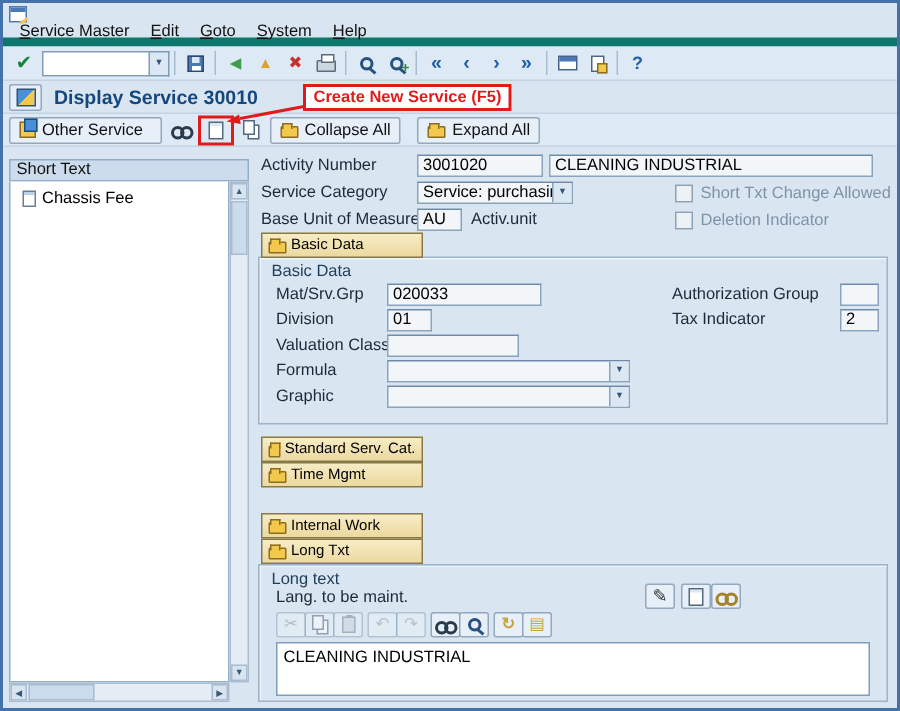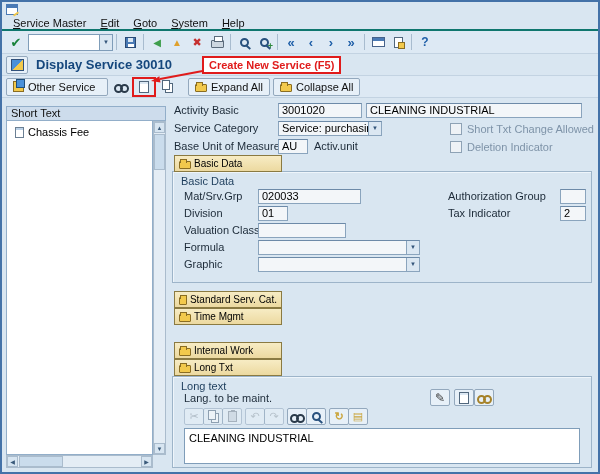--- a/index.html
+++ b/index.html
@@ -6,21 +6,21 @@
   body{font-family:"Liberation Sans",sans-serif;font-size:11px;background:#fff}
   button{font:inherit;background:none;border:none;padding:0;cursor:pointer}
   .window{position:relative;width:600px;height:474px;background:#d9e6f1;border:2px solid #4472a8;overflow:hidden}
   .nw{white-space:nowrap}
 
   
   .cap{height:14px;display:flex;align-items:center}
   .winicon{position:relative;width:12px;height:11px;margin-left:4px;background:#fff;border:1px solid #4a7ab5;display:inline-block}
   .winicon:before{content:"";position:absolute;left:0;top:0;right:0;height:3px;background:#4a7ab5}
   .winicon:after{content:"";position:absolute;right:-2px;bottom:-1px;width:6px;height:2px;background:#f2c94c;transform:rotate(-35deg)}
-  .menubar{height:15px;display:flex;align-items:center;padding-left:4px;border-bottom:2px solid #0f766e}
+  .menubar{height:15px;display:flex;align-items:center;padding-left:4px;border-bottom:6px solid #0f766e}
   .menu-item{display:inline-block;padding:0 7px;color:#111;cursor:default}
   .menu-item::first-letter{text-decoration:underline}
   .toolbar{height:23px;display:flex;align-items:center;padding-left:4px;border-bottom:1px solid #c3d3e2;background:#dde9f4}
   .titlerow{height:22px;display:flex;align-items:center;border-bottom:1px solid #c3d3e2}
   .title{font-size:13px;font-weight:bold;color:#15477d;margin-left:8px}
   .apptoolbar{position:absolute;left:0;top:74px;right:0;height:22px;display:flex;align-items:center;gap:3px;padding-left:4px;border-bottom:1px solid #c3d3e2;background:#dde9f4}
 
   .ibtn{position:relative;width:20px;height:19px;display:flex;align-items:center;justify-content:center}
   .tsep{width:1px;height:16px;background:#a8bccf;margin:0 3px}
   .cmdwrap{display:flex;align-items:center;margin-left:2px}
@@ -207,27 +207,27 @@
     </button>
     <button class="ibtn">
         <span class="mi mi-glasses"></span>
       </button>
     <button class="ibtn">
         <span class="mi mi-page"></span>
       </button>
     <button class="ibtn">
         <span class="mi mi-copy"></span>
       </button>
+    <button class="abtn">
+      <span class="mi mi-folder"></span>
+      <span class="nw">Collapse All</span>
+    </button>
     <button class="abtn" style="margin-left:8px">
       <span class="mi mi-folder"></span>
       <span class="nw">Expand All</span>
-    </button>
-    <button class="abtn">
-      <span class="mi mi-folder"></span>
-      <span class="nw">Collapse All</span>
     </button>
     <span class="ann-target"></span>
   </div>
 
   <div class="treepanel">
     <div class="treeheader">Short Text</div>
     <div class="treebody">
       <div class="treeitem">
         <span class="mi mi-doc"></span>
         <span class="nw">Chassis Fee</span>
@@ -239,21 +239,21 @@
       <span class="sarr down"></span>
     </div>
     <div class="hscroll">
       <span class="sarr left"></span>
       <span class="hthumb"></span>
       <span class="sarr right"></span>
     </div>
   </div>
 
   <div class="row" style="top:100px;left:172px">
-    <span class="lbl" style="width:104px">Activity Basic</span>
+    <span class="lbl" style="width:104px">Activity Number</span>
     <span class="field" style="width:84px">3001020</span>
     <span class="field" style="width:216px;margin-left:4px">CLEANING INDUSTRIAL</span>
   </div>
 
   <div class="row" style="top:118px;left:172px">
     <span class="lbl" style="width:104px">Service Category</span>
     <span class="ddl" style="width:104px">
       <span class="nw">Service: purchasing</span>
       <span class="dda"></span>
     </span>

